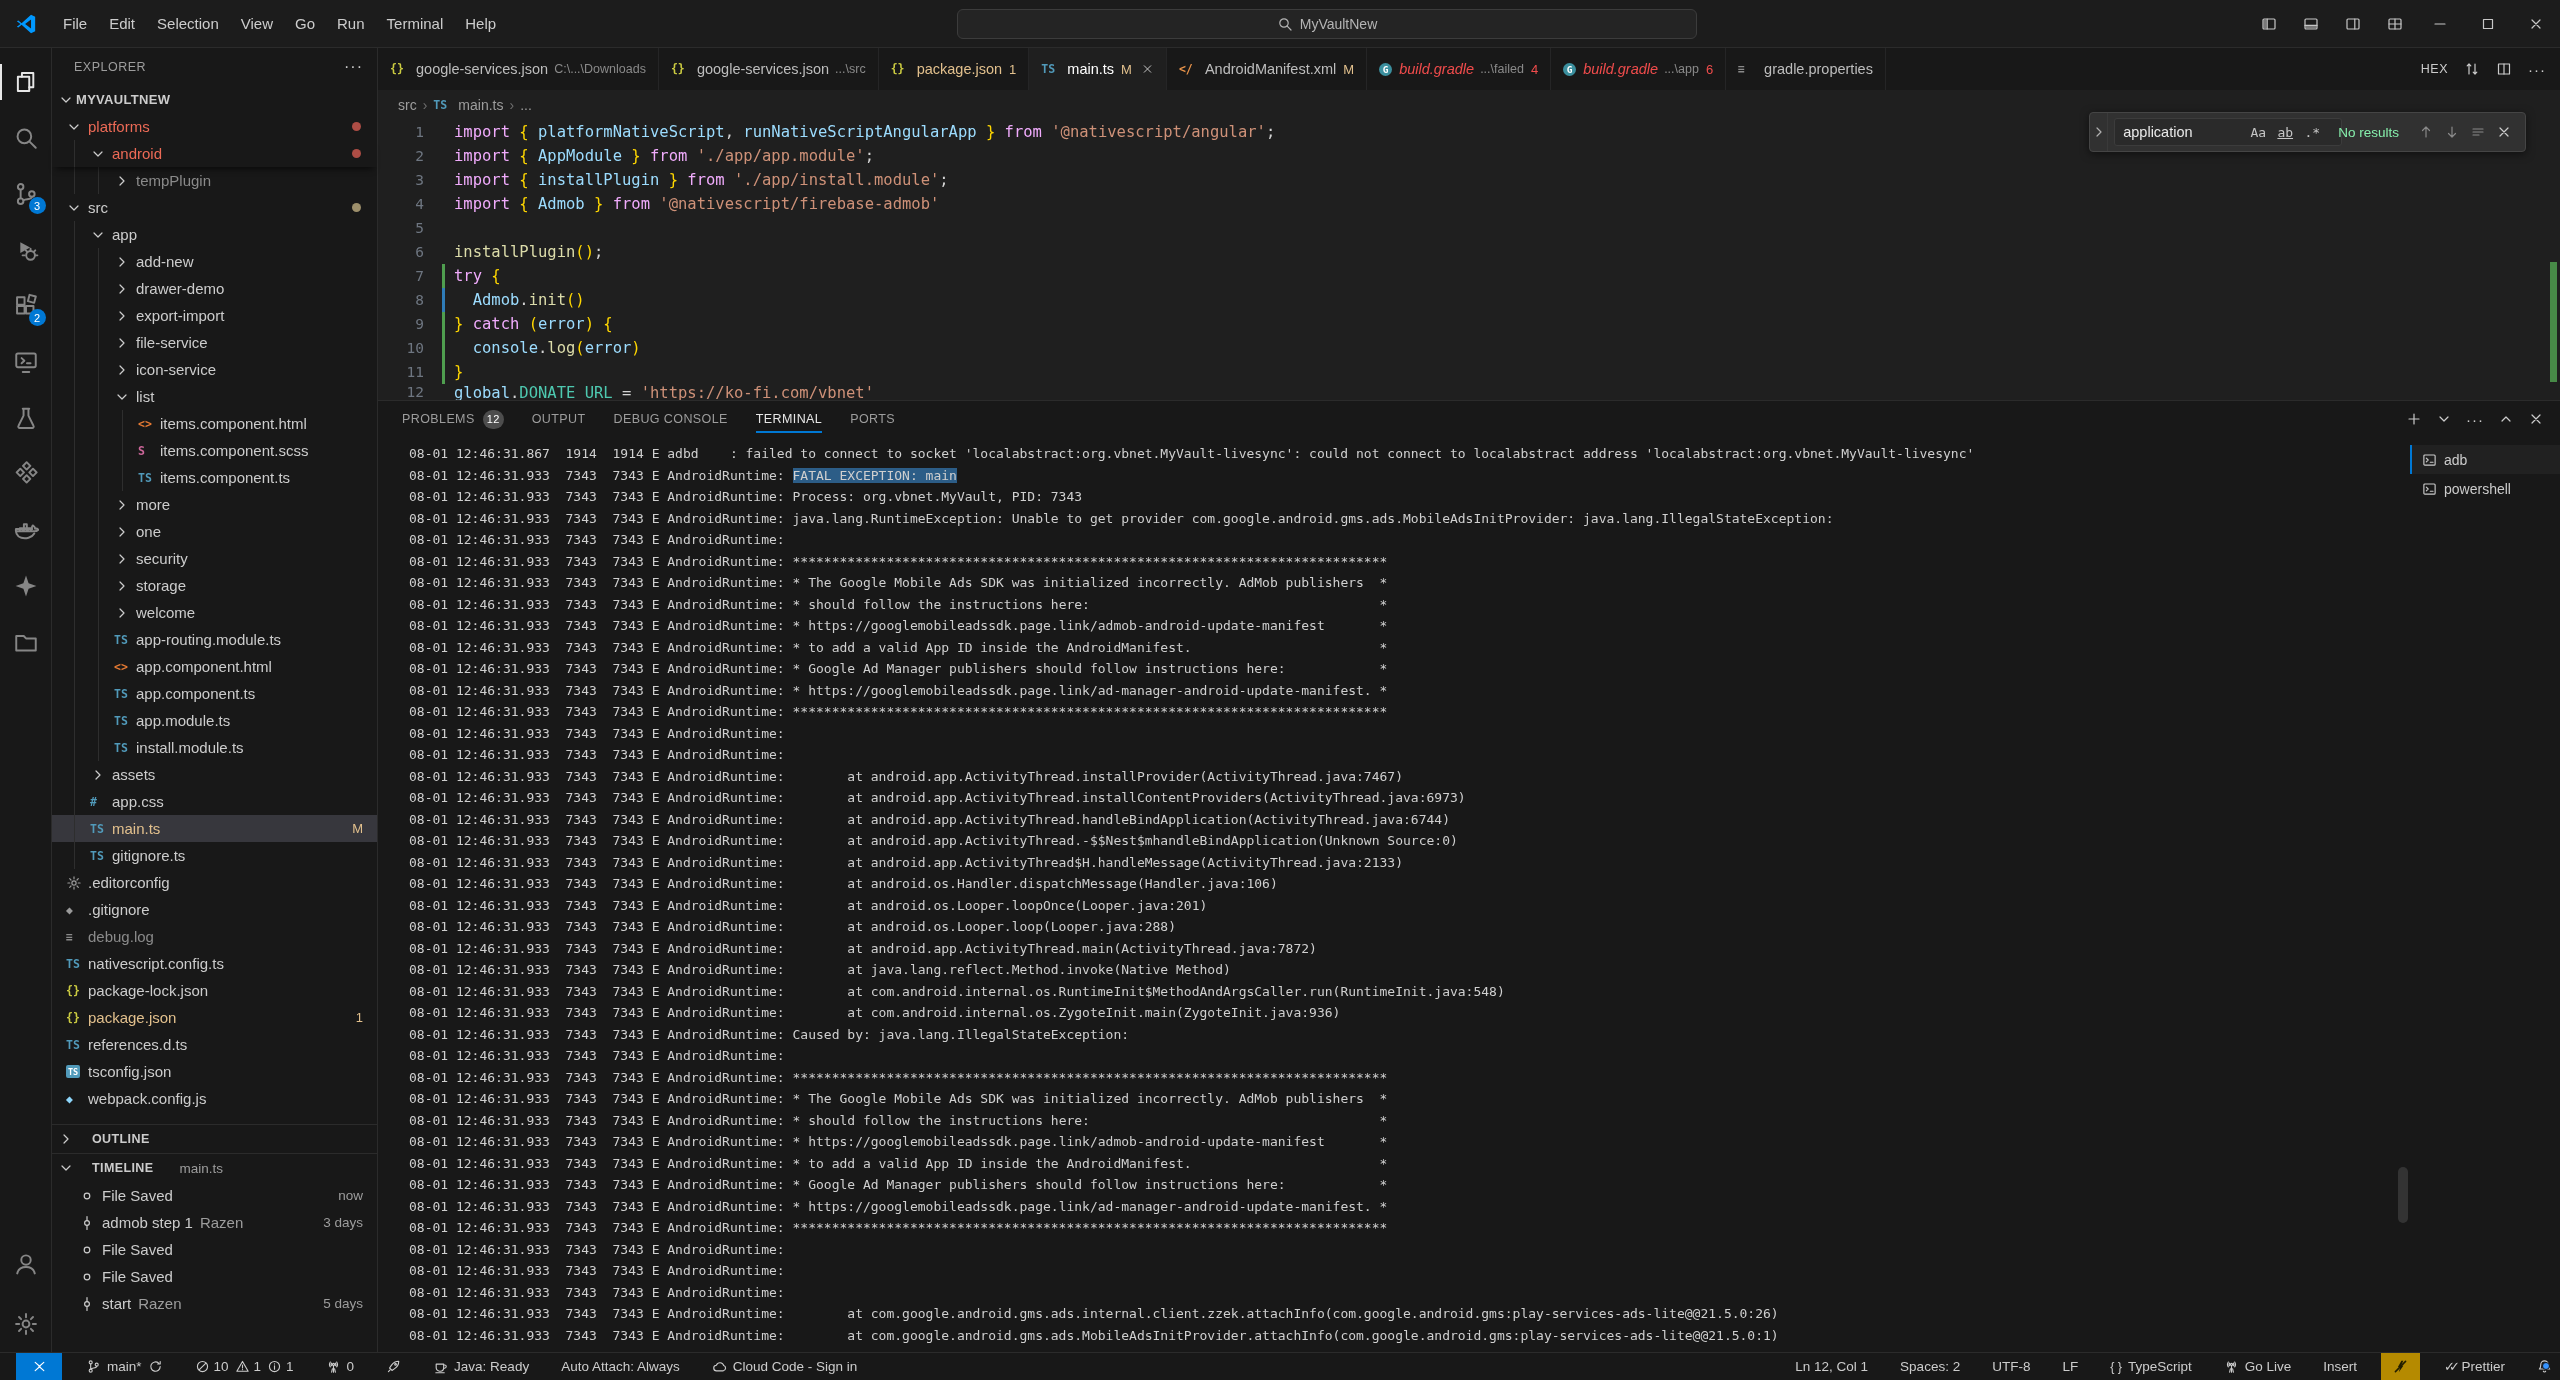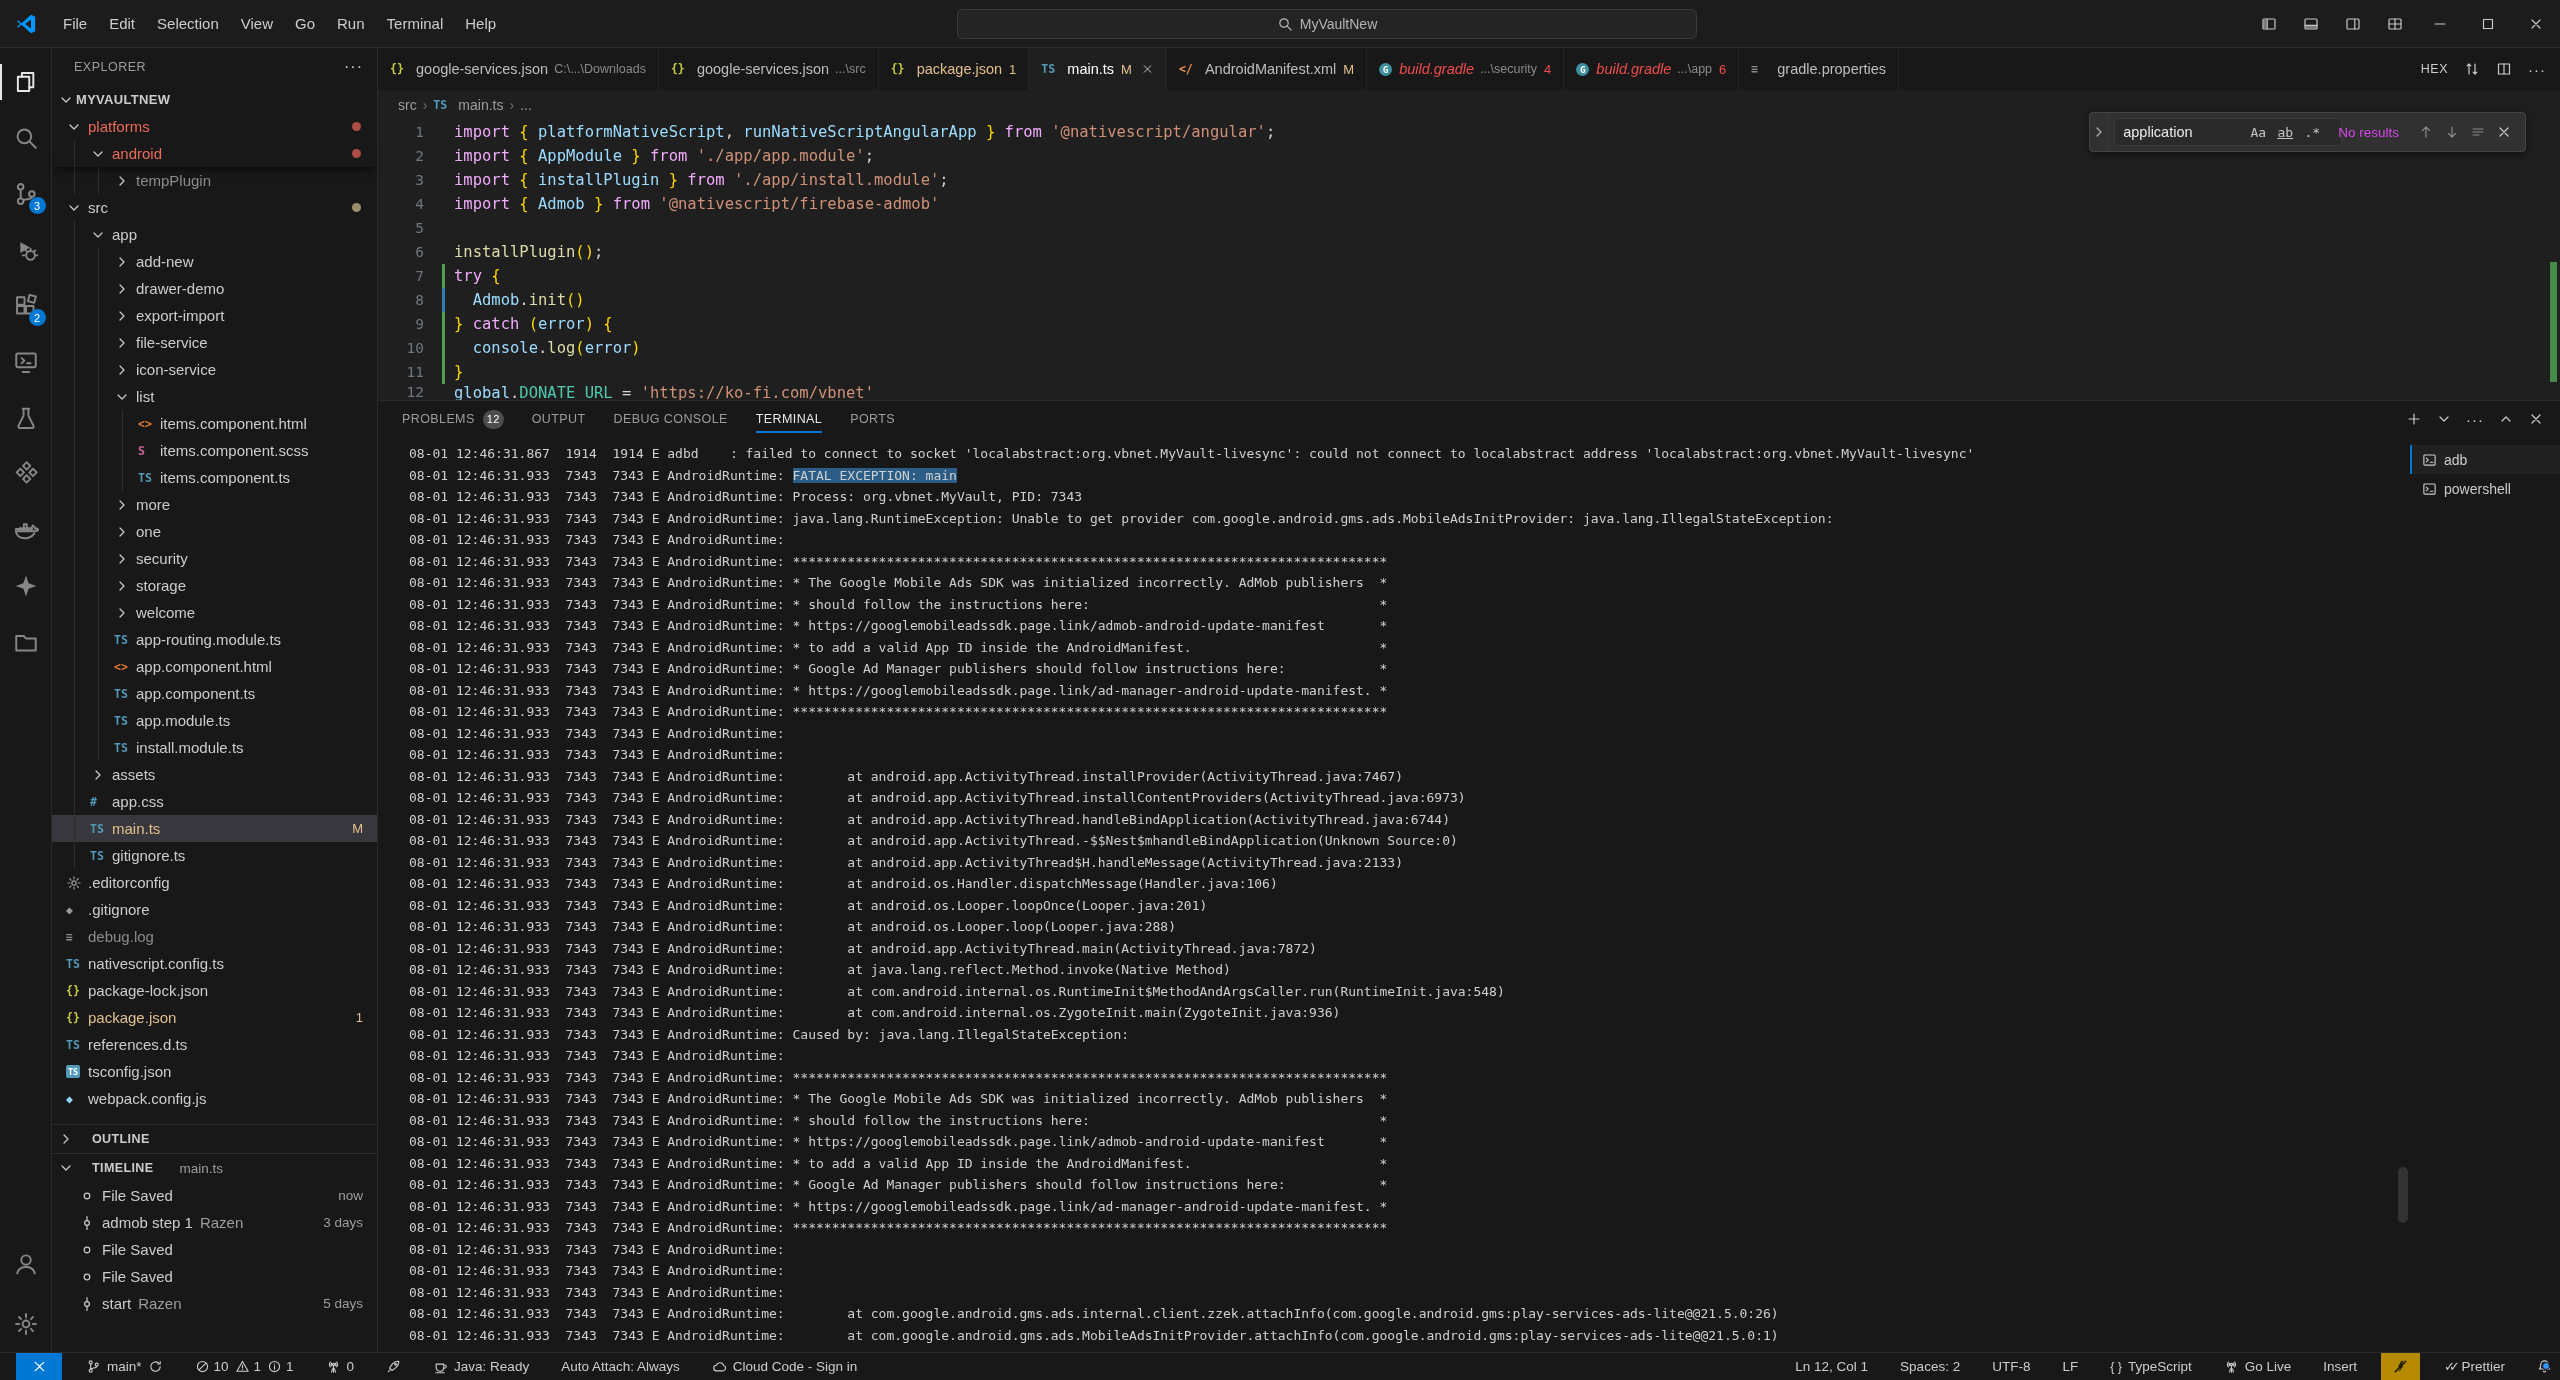--- a/index.html
+++ b/index.html
@@ -90,21 +90,21 @@
   
   .findw{position:absolute;top:64px;right:34px;height:40px;background:#313131;border:1px solid #454545;
     border-radius:4px;display:flex;align-items:center;box-shadow:0 2px 8px rgba(0,0,0,.5);z-index:5;padding-right:8px;}
   .findw .collapser{width:18px;height:100%;display:flex;align-items:center;justify-content:center;color:#b0b0b0;border-right:1px solid #3a3a3a;}
   .find-input{width:228px;height:28px;background:#2a2a2a;border:1px solid #3c3c3c;border-radius:3px;
     margin-left:6px;display:flex;align-items:center;padding:0 8px;color:#eaeaea;font-size:14.5px;}
   .find-toggles{display:flex;gap:3px;margin-left:-96px;}
   .ftg{width:24px;height:24px;display:flex;align-items:center;justify-content:center;border-radius:3px;
     color:#c5c5c5;font-size:13px;font-family:"DejaVu Sans Mono",monospace;}
   .ftg.u{text-decoration:underline;}
-  .noresults{color:#d946ef;font-size:13.5px;margin:0 14px 0 14px;white-space:nowrap;}
+  .noresults{color:#86efac;font-size:13.5px;margin:0 14px 0 14px;white-space:nowrap;}
   .fbtn{width:26px;height:26px;display:flex;align-items:center;justify-content:center;color:#898989;}
   .fbtn.on{color:#cccccc;}
 
   
   .panel{flex:1;border-top:1px solid #2b2b2b;background:#181818;display:flex;flex-direction:column;min-height:0;}
   .p-head{height:36px;display:flex;align-items:center;padding-left:24px;flex:none;}
   .p-tab{font-size:12.5px;letter-spacing:.4px;color:#9d9d9d;margin-right:28px;height:100%;display:flex;align-items:center;gap:8px;position:relative;}
   .p-tab.active{color:#e7e7e7;}
   .p-tab.active::after{content:"";position:absolute;left:0;right:0;bottom:4px;height:2px;background:#0078d4;}
   .p-badge{background:#4d4d4d;color:#ffffff;font-size:11px;min-width:19px;height:19px;border-radius:10px;
@@ -760,21 +760,21 @@
           </span>
         </div>
         <div class="tab">
           <span class="fic" style="color: rgb(232, 147, 74);">&lt;/</span>
           <span class="lbl">AndroidManifest.xml</span>
           <span class="tbadge c-gold">M</span>
         </div>
         <div class="tab italic t-red">
           <span class="fic" style="background: rgb(59, 143, 158); color: rgb(255, 255, 255); font-size: 9.5px; width: 13px; height: 13px; display: inline-flex; align-items: center; justify-content: center; border-radius: 50%;">G</span>
           <span class="lbl">build.gradle</span>
-          <span class="desc">...\security</span>
+          <span class="desc">...\failed</span>
           <span class="tbadge">4</span>
         </div>
         <div class="tab italic t-red">
           <span class="fic" style="background: rgb(59, 143, 158); color: rgb(255, 255, 255); font-size: 9.5px; width: 13px; height: 13px; display: inline-flex; align-items: center; justify-content: center; border-radius: 50%;">G</span>
           <span class="lbl">build.gradle</span>
           <span class="desc">...\app</span>
           <span class="tbadge">6</span>
         </div>
         <div class="tab">
           <span class="fic" style="color: rgb(138, 138, 138);">≡</span>

